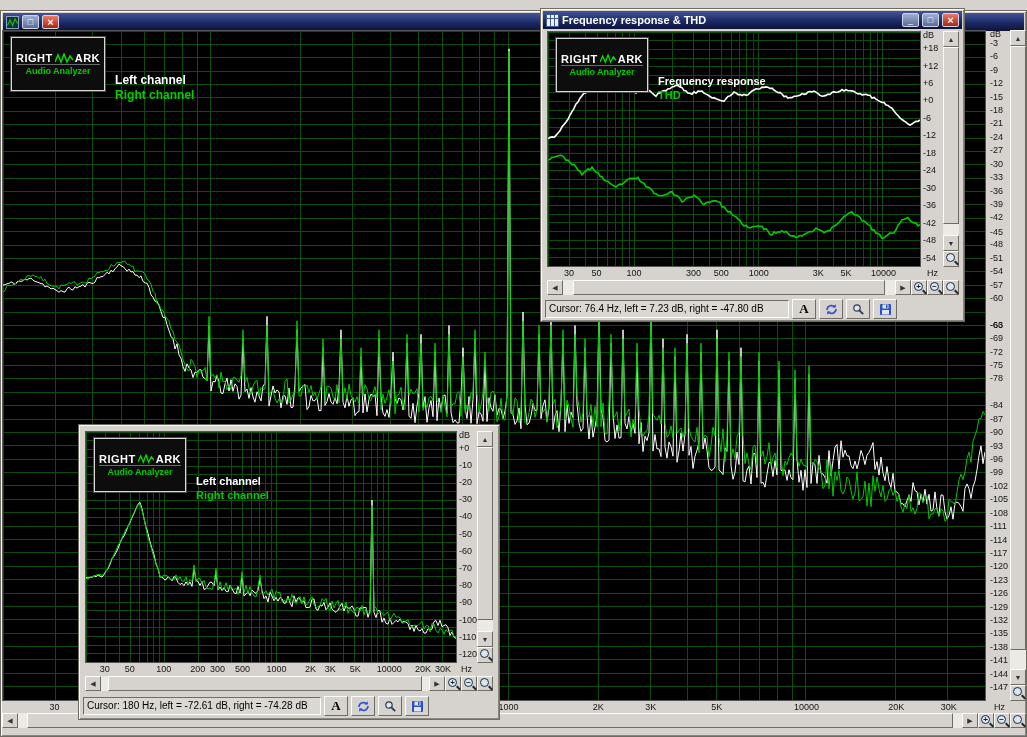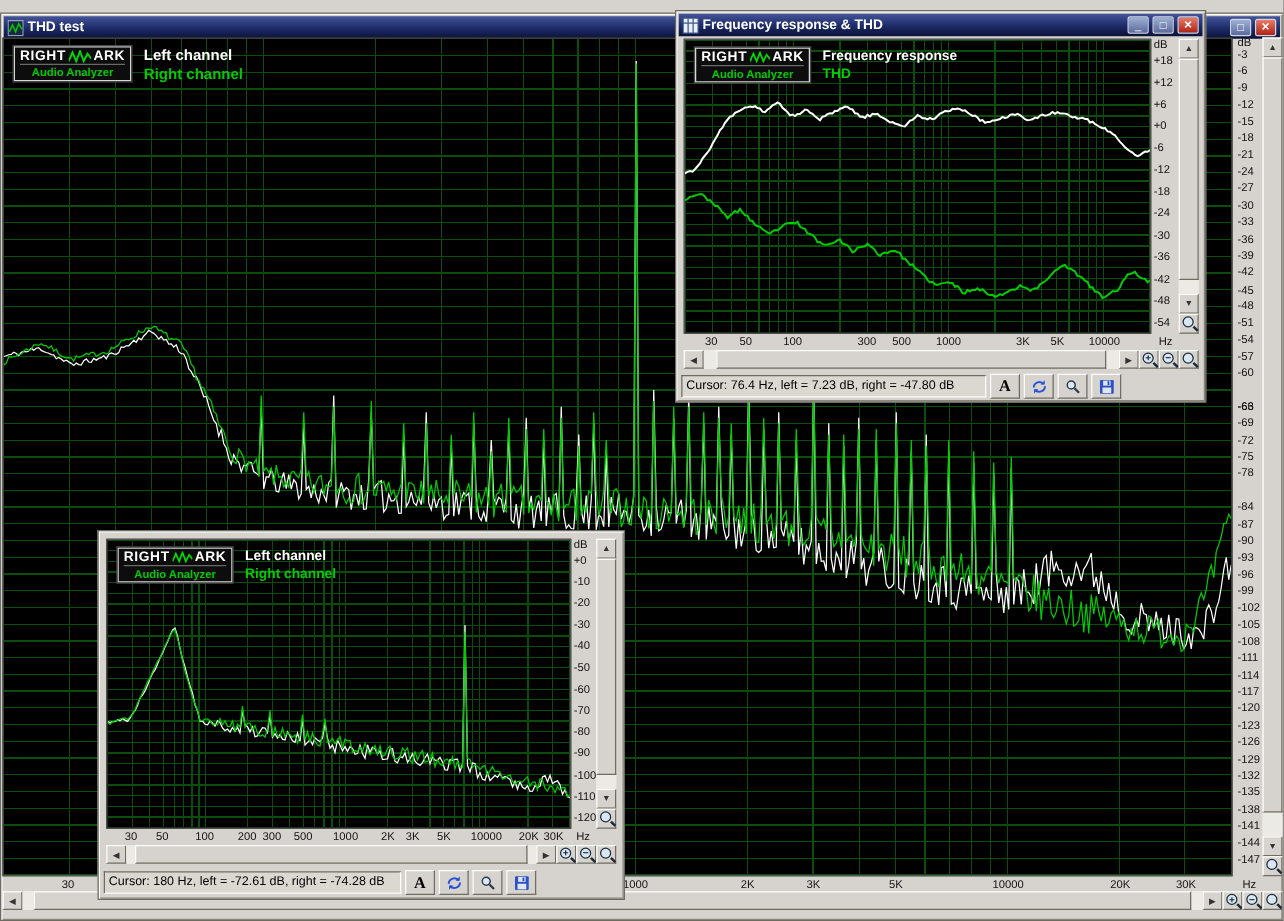--- a/index.html
+++ b/index.html
@@ -11,24 +11,24 @@
   .titlebar{position:absolute;left:2px;right:2px;top:2px;height:18px;display:flex;align-items:center;gap:3px;
             padding:0 3px;background:linear-gradient(180deg,#44549a 0%,#1c2a66 55%,#0c1238 100%);}
   .ttext{color:#fff;font-weight:bold;font-size:11px;flex:1;white-space:nowrap;overflow:hidden;}
   .tbtn{width:17px;height:14px;border-radius:2px;border:1px solid #cfd6e6;color:#fff;font-size:9px;
         display:flex;align-items:center;justify-content:center;
         background:linear-gradient(180deg,#9fb0d4,#5b6c9c);cursor:default;}
   .tbtn.close{background:linear-gradient(180deg,#ea7a66,#b02313);font-size:11px;font-weight:bold;}
 
   .plot{position:absolute;background:#000;overflow:hidden;border:1px solid #555;}
   .legend{position:absolute;left:8px;top:6px;z-index:2;display:flex;gap:10px;align-items:flex-start;}
-  .logo{background:#0d0d0d;border:1px solid #d8d8d8;outline:1px solid #4a4a4a;padding:1px 4px;width:max-content;}
+  .logo{background:#0d0d0d;border:1px solid #d8d8d8;outline:1px solid #4a4a4a;padding:14px 4px;width:max-content;}
   .lrow1{display:flex;align-items:center;gap:2px;color:#fff;font-weight:bold;font-size:11px;letter-spacing:.5px;}
   .lrow2{color:#00cc00;font-weight:bold;font-size:9px;text-align:center;border-top:1px solid #6a6a6a;padding-top:1px;}
-  .leg-lines{font-weight:bold;}
+  .leg-lines{font-weight:bold;margin-top:36px;}
   .leg-l{color:#fff;}
   .leg-r{color:#00cc00;}
   .leg-12 .leg-l,.leg-12 .leg-r{font-size:12px;line-height:15px;}
   .leg-11 .leg-l,.leg-11 .leg-r{font-size:11px;line-height:14px;}
 
   .ystrip{position:absolute;font-size:9px;color:#141414;overflow:hidden;}
   .ylab{position:absolute;left:2px;white-space:nowrap;line-height:9px;}
   .xstrip{position:absolute;font-size:9px;color:#141414;overflow:hidden;}
   .xlab{position:absolute;top:2px;transform:translateX(-50%);line-height:9px;}
   .hz{position:absolute;top:2px;right:5px;line-height:9px;}
@@ -63,21 +63,20 @@
 </style>
 </head>
 <body>
 
 <div class="window" id="main-win" style="left:0;top:10px;width:1027px;height:727px;z-index:1;">
   <div class="titlebar">
     <svg class="appicon" width="13" height="13" viewBox="0 0 13 13">
       <rect x="0.5" y="0.5" width="12" height="12" fill="#1a2a44" stroke="#8fa3c0"></rect>
       <polyline points="1.5,9.5 4,4 6.5,9.5 9,3 11.5,7.5" fill="none" stroke="#00cc00" stroke-width="1.2"></polyline>
     </svg>
-    <span class="ttext">THD test</span>
     <span class="tbtn">□</span>
     <span class="tbtn close">×</span>
   </div>
 
   <div class="plot" id="main-plot" style="left:1px;top:19px;width:984px;height:671px;">
       <svg width="982" height="669" style="position: absolute; left: 0px; top: 0px;">
         <path d="M0 0.0H982M0 13.4H982M0 26.8H982M0 40.1H982M0 53.5H982M0 66.9H982M0 80.3H982M0 93.7H982M0 107.0H982M0 120.4H982M0 133.8H982M0 147.2H982M0 160.6H982M0 173.9H982M0 187.3H982M0 200.7H982M0 214.1H982M0 227.5H982M0 240.8H982M0 254.2H982M0 267.6H982M0 281.0H982M0 294.4H982M0 307.7H982M0 321.1H982M0 334.5H982M0 347.9H982M0 361.3H982M0 374.6H982M0 388.0H982M0 401.4H982M0 414.8H982M0 428.2H982M0 441.5H982M0 454.9H982M0 468.3H982M0 481.7H982M0 495.1H982M0 508.4H982M0 521.8H982M0 535.2H982M0 548.6H982M0 562.0H982M0 575.3H982M0 588.7H982M0 602.1H982M0 615.5H982M0 628.9H982M0 642.2H982M0 655.6H982M0 669.0H982M0.0 0V669M52.4 0V669M89.6 0V669M118.4 0V669M141.9 0V669M161.9 0V669M179.1 0V669M194.3 0V669M207.9 0V669M297.5 0V669M349.9 0V669M387.0 0V669M415.9 0V669M439.4 0V669M459.3 0V669M476.6 0V669M491.8 0V669M505.4 0V669M595.0 0V669M647.3 0V669M684.5 0V669M713.3 0V669M736.9 0V669M756.8 0V669M774.1 0V669M789.3 0V669M802.9 0V669M892.4 0V669M944.8 0V669M982.0 0V669" stroke="#0b4d0b" fill="none" shape-rendering="crispEdges"></path>
         <path d="M0 254.2L2 253.6L4 252.8L6 252.5L8 250.8L10 251.8L12 253.4L14 250.9L16 250.1L18 250.4L20 249.8L22 247.7L24 249.1L26 247.6L28 247.1L30 249.3L32 250.3L34 251.0L36 251.6L38 252.7L40 252.9L42 256.0L44 255.0L46 256.2L48 258.0L50 257.2L52 258.5L54 259.7L56 261.3L58 259.5L60 260.7L62 261.1L64 257.6L66 256.1L68 258.6L70 258.9L72 255.7L74 257.1L76 255.7L78 255.1L80 253.5L82 256.1L84 252.4L86 251.3L88 252.1L90 252.5L92 251.1L94 246.5L96 246.9L98 245.6L100 245.6L102 243.4L104 241.2L106 242.9L108 239.3L110 240.8L112 237.8L114 235.8L116 233.1L118 234.6L120 235.7L122 237.5L124 240.3L126 238.2L128 241.0L130 240.5L132 244.2L134 244.1L136 246.6L138 244.9L140 250.3L142 251.9L144 252.2L146 256.3L148 263.9L150 266.3L152 270.3L154 270.1L156 274.7L158 280.6L160 286.5L162 286.1L164 293.6L166 299.6L168 305.4L170 307.8L172 318.0L174 312.7L176 324.0L178 327.3L180 335.6L182 340.4L184 332.8L186 337.0L188 338.9L190 346.5L192 341.1L194 341.6L196 338.8L198 338.8L200 346.2L202 347.5L204 349.5L206 294.4L208 360.1L210 350.4L212 350.9L214 344.8L216 350.6L218 362.0L220 362.5L222 353.0L224 347.0L226 360.0L228 348.6L230 360.3L232 352.8L234 355.4L236 368.2L238 364.1L240 307.7L242 360.6L244 358.1L246 367.4L248 356.6L250 365.9L252 371.2L254 360.8L256 365.0L258 369.9L260 355.1L262 352.4L264 285.4L266 375.1L268 364.9L270 354.9L272 362.0L274 358.9L276 360.8L278 376.8L280 364.5L282 364.8L284 373.4L286 357.0L288 376.5L290 376.2L292 352.3L294 298.8L296 360.4L298 357.1L300 355.0L302 353.5L304 378.6L306 375.6L308 364.4L310 369.9L312 369.5L314 366.6L316 379.7L318 379.6L320 316.7L322 374.4L324 370.6L326 362.5L328 371.1L330 373.3L332 366.7L334 372.7L336 356.8L338 298.8L340 371.3L342 376.8L344 365.3L346 375.3L348 368.9L350 366.8L352 384.6L354 381.3L356 380.6L358 325.6L360 381.9L362 362.8L364 380.8L366 368.4L368 363.0L370 365.6L372 363.6L374 384.7L376 307.7L378 366.0L380 382.0L382 385.4L384 378.6L386 386.4L388 362.4L390 321.1L392 367.7L394 372.3L396 366.9L398 368.7L400 378.9L402 367.2L404 312.2L406 385.1L408 387.3L410 372.3L412 391.7L414 374.6L416 362.2L418 303.3L420 376.5L422 365.6L424 391.3L426 376.8L428 369.5L430 385.7L432 321.1L434 389.7L436 366.9L438 379.6L440 365.6L442 363.8L444 382.6L446 294.4L448 381.1L450 391.6L452 388.9L454 391.8L456 392.0L458 365.5L460 316.7L462 376.9L464 387.5L466 365.5L468 392.3L470 368.6L472 307.7L474 392.7L476 380.9L478 382.8L480 390.3L482 330.0L484 390.6L486 366.7L488 376.6L490 380.3L492 363.8L494 384.2L496 377.4L498 378.3L500 387.6L502 380.0L504 365.9L506 17.8L508 381.5L510 383.9L512 393.4L514 389.9L516 376.9L518 397.7L520 281.0L522 373.7L524 393.7L526 392.2L528 384.8L530 372.8L532 379.3L534 379.3L536 303.3L538 387.7L540 374.4L542 368.8L544 390.4L546 377.1L548 285.4L550 398.5L552 384.9L554 379.6L556 400.7L558 371.8L560 307.7L562 400.6L564 373.7L566 392.4L568 381.1L570 386.5L572 294.4L574 373.1L576 392.1L578 400.3L580 397.2L582 316.7L584 384.3L586 408.0L588 384.5L590 406.2L592 395.8L594 384.6L596 276.5L598 378.9L600 386.8L602 409.4L604 411.0L606 408.9L608 312.2L610 382.3L612 407.5L614 393.9L616 407.2L618 406.6L620 298.8L622 392.3L624 398.0L626 385.6L628 401.2L630 392.6L632 402.4L634 321.1L636 412.8L638 391.5L640 420.6L642 405.2L644 409.5L646 401.8L648 272.1L650 420.1L652 403.5L654 418.0L656 417.8L658 425.6L660 307.7L662 415.9L664 427.2L666 410.9L668 415.8L670 425.2L672 325.6L674 431.3L676 420.0L678 401.9L680 420.1L682 403.3L684 303.3L686 424.3L688 415.5L690 437.5L692 425.2L694 419.2L696 411.1L698 321.1L700 418.1L702 407.0L704 419.3L706 436.3L708 439.5L710 438.6L712 436.0L714 298.8L716 439.3L718 440.8L720 443.6L722 416.7L724 420.4L726 330.0L728 434.9L730 448.3L732 441.2L734 421.1L736 433.5L738 316.7L740 449.8L742 450.9L744 439.0L746 435.2L748 453.0L750 423.2L752 422.2L754 446.5L756 330.0L758 452.3L760 451.3L762 456.2L764 443.1L766 431.5L768 431.5L770 445.5L772 429.5L774 443.9L776 339.0L778 439.6L780 439.0L782 439.2L784 449.4L786 438.7L788 446.9L790 448.7L792 347.9L794 428.1L796 451.3L798 439.3L800 459.3L802 438.7L804 456.5L806 343.4L808 452.5L810 431.4L812 433.8L814 452.5L816 424.4L818 442.4L820 442.9L822 446.6L824 452.2L826 419.6L828 444.8L830 429.7L832 416.0L834 413.5L836 438.2L838 409.7L840 426.2L842 419.2L844 424.9L846 425.0L848 434.7L850 437.7L852 430.0L854 437.8L856 429.9L858 419.4L860 425.2L862 433.6L864 424.3L866 421.3L868 417.1L870 411.6L872 438.5L874 430.5L876 444.1L878 426.0L880 441.9L882 449.7L884 435.5L886 450.8L888 456.5L890 442.3L892 460.0L894 461.0L896 463.5L898 472.9L900 472.7L902 476.0L904 469.5L906 464.1L908 470.5L910 451.6L912 459.8L914 460.7L916 473.9L918 463.3L920 471.2L922 458.3L924 473.2L926 463.3L928 480.2L930 478.9L932 460.9L934 478.6L936 484.9L938 463.9L940 464.2L942 480.9L944 488.1L946 484.5L948 475.8L950 488.2L952 471.5L954 471.1L956 472.3L958 475.5L960 480.3L962 457.4L964 452.9L966 457.7L968 467.4L970 455.7L972 450.1L974 438.8L976 424.7L978 414.8L980 432.7L982 420.8" stroke="#ffffff" stroke-width="1" fill="none"></path>
         <path d="M0 260.9L2 259.6L4 254.4L6 254.6L8 254.3L10 253.8L12 252.5L14 252.4L16 250.0L18 248.1L20 249.2L22 248.6L24 244.8L26 244.8L28 245.2L30 244.0L32 245.4L34 245.4L36 247.5L38 245.6L40 249.9L42 248.2L44 252.4L46 253.7L48 254.7L50 255.2L52 255.1L54 255.3L56 257.9L58 253.7L60 254.9L62 254.1L64 253.4L66 251.6L68 252.7L70 250.9L72 250.9L74 254.0L76 252.9L78 251.6L80 250.9L82 252.2L84 251.3L86 247.1L88 247.7L90 246.3L92 244.9L94 241.6L96 241.5L98 240.4L100 240.9L102 239.6L104 239.4L106 238.2L108 233.6L110 235.1L112 234.5L114 231.3L116 231.5L118 231.8L120 230.2L122 230.3L124 233.4L126 233.2L128 235.3L130 235.2L132 240.8L134 239.8L136 240.4L138 240.2L140 241.0L142 243.0L144 248.0L146 249.6L148 253.5L150 260.5L152 262.5L154 272.9L156 273.0L158 278.6L160 279.4L162 284.9L164 287.5L166 289.8L168 298.4L170 300.1L172 308.9L174 311.0L176 314.3L178 321.1L180 328.7L182 333.8L184 338.5L186 339.9L188 328.2L190 331.1L192 335.6L194 346.6L196 338.6L198 340.4L200 339.7L202 336.4L204 350.1L206 285.4L208 345.6L210 343.2L212 346.9L214 343.5L216 356.9L218 341.1L220 350.9L222 350.2L224 358.7L226 354.5L228 358.7L230 346.8L232 346.2L234 349.2L236 351.3L238 344.6L240 298.8L242 350.8L244 346.4L246 357.1L248 363.1L250 355.3L252 350.6L254 349.4L256 365.0L258 356.6L260 358.6L262 357.7L264 294.4L266 364.7L268 360.3L270 359.6L272 367.3L274 371.8L276 367.8L278 371.8L280 369.9L282 350.5L284 347.8L286 371.9L288 369.2L290 363.3L292 361.1L294 289.9L296 364.9L298 365.3L300 353.9L302 356.3L304 354.1L306 361.5L308 354.5L310 365.0L312 361.2L314 368.6L316 362.5L318 356.0L320 307.7L322 370.4L324 355.2L326 355.4L328 356.9L330 366.4L332 368.5L334 353.6L336 371.7L338 307.7L340 366.0L342 356.7L344 368.3L346 353.1L348 364.7L350 368.0L352 370.9L354 365.6L356 372.6L358 316.7L360 365.2L362 353.6L364 357.8L366 367.9L368 369.8L370 362.3L372 355.6L374 367.0L376 298.8L378 378.9L380 363.2L382 372.5L384 366.0L386 358.7L388 373.3L390 330.0L392 382.9L394 364.6L396 363.2L398 356.1L400 376.5L402 378.5L404 303.3L406 364.5L408 358.3L410 362.9L412 361.7L414 357.7L416 380.8L418 312.2L420 379.4L422 371.6L424 376.4L426 366.5L428 365.3L430 369.7L432 312.2L434 370.1L436 371.2L438 381.4L440 364.1L442 375.2L444 385.9L446 303.3L448 375.8L450 372.8L452 373.0L454 362.5L456 360.5L458 385.5L460 325.6L462 381.3L464 373.9L466 378.0L468 361.8L470 363.5L472 298.8L474 361.9L476 381.5L478 374.9L480 361.3L482 321.1L484 365.4L486 379.8L488 361.9L490 360.0L492 364.0L494 390.6L496 385.6L498 367.2L500 388.1L502 389.1L504 362.5L506 20.1L508 373.3L510 384.2L512 366.8L514 369.4L516 391.7L518 378.9L520 289.9L522 391.7L524 391.8L526 381.9L528 368.0L530 371.5L532 386.3L534 378.6L536 294.4L538 379.5L540 381.3L542 377.7L544 391.3L546 369.9L548 294.4L550 373.2L552 368.3L554 396.9L556 391.9L558 373.0L560 298.8L562 388.9L564 369.1L566 376.3L568 388.0L570 396.3L572 303.3L574 364.8L576 375.5L578 391.2L580 382.1L582 307.7L584 382.5L586 385.9L588 373.5L590 395.8L592 375.5L594 396.2L596 285.4L598 395.7L600 371.9L602 402.6L604 402.9L606 370.9L608 303.3L610 387.9L612 385.0L614 380.7L616 400.2L618 388.1L620 307.7L622 386.1L624 382.0L626 377.9L628 406.0L630 388.5L632 396.0L634 312.2L636 377.1L638 400.5L640 405.2L642 401.2L644 399.5L646 384.1L648 281.0L650 382.6L652 386.5L654 389.3L656 384.3L658 392.9L660 316.7L662 392.2L664 406.3L666 403.5L668 394.9L670 407.3L672 316.7L674 402.3L676 399.2L678 397.0L680 406.5L682 396.9L684 312.2L686 397.0L688 405.3L690 408.7L692 411.0L694 396.4L696 421.6L698 312.2L700 407.9L702 404.1L704 405.9L706 426.0L708 414.4L710 396.1L712 405.0L714 307.7L716 406.7L718 420.8L720 397.8L722 430.9L724 406.5L726 321.1L728 426.8L730 417.7L732 427.8L734 405.9L736 401.3L738 325.6L740 404.3L742 432.6L744 421.9L746 433.5L748 438.7L750 415.7L752 414.1L754 434.1L756 321.1L758 425.7L760 419.8L762 432.9L764 425.5L766 411.6L768 435.2L770 426.5L772 422.0L774 436.6L776 330.0L778 425.7L780 444.7L782 430.0L784 433.8L786 426.6L788 422.1L790 425.6L792 339.0L794 425.8L796 435.4L798 428.1L800 433.8L802 434.5L804 435.8L806 334.5L808 431.4L810 433.6L812 428.8L814 430.1L816 437.4L818 439.9L820 457.6L822 454.6L824 428.9L826 457.9L828 433.5L830 465.2L832 440.7L834 449.5L836 439.3L838 459.5L840 463.1L842 458.5L844 446.0L846 448.5L848 460.0L850 468.1L852 461.6L854 440.8L856 469.9L858 468.5L860 465.6L862 450.2L864 474.9L866 452.0L868 475.7L870 444.6L872 460.4L874 446.0L876 458.2L878 465.9L880 454.3L882 470.4L884 468.0L886 459.5L888 457.0L890 464.5L892 459.2L894 470.5L896 464.2L898 475.5L900 481.3L902 472.2L904 477.7L906 463.3L908 480.5L910 476.6L912 483.2L914 477.3L916 461.6L918 463.1L920 471.5L922 467.9L924 464.7L926 487.7L928 483.1L930 483.1L932 477.9L934 476.9L936 485.5L938 477.7L940 480.3L942 490.3L944 488.4L946 468.4L948 470.8L950 471.0L952 474.7L954 460.9L956 448.8L958 443.2L960 448.6L962 440.7L964 427.4L966 421.2L968 431.2L970 410.2L972 404.7L974 398.4L976 387.9L978 387.5L980 380.4L982 383.9" stroke="#00cc00" stroke-width="1" fill="none"></path>
       </svg>

